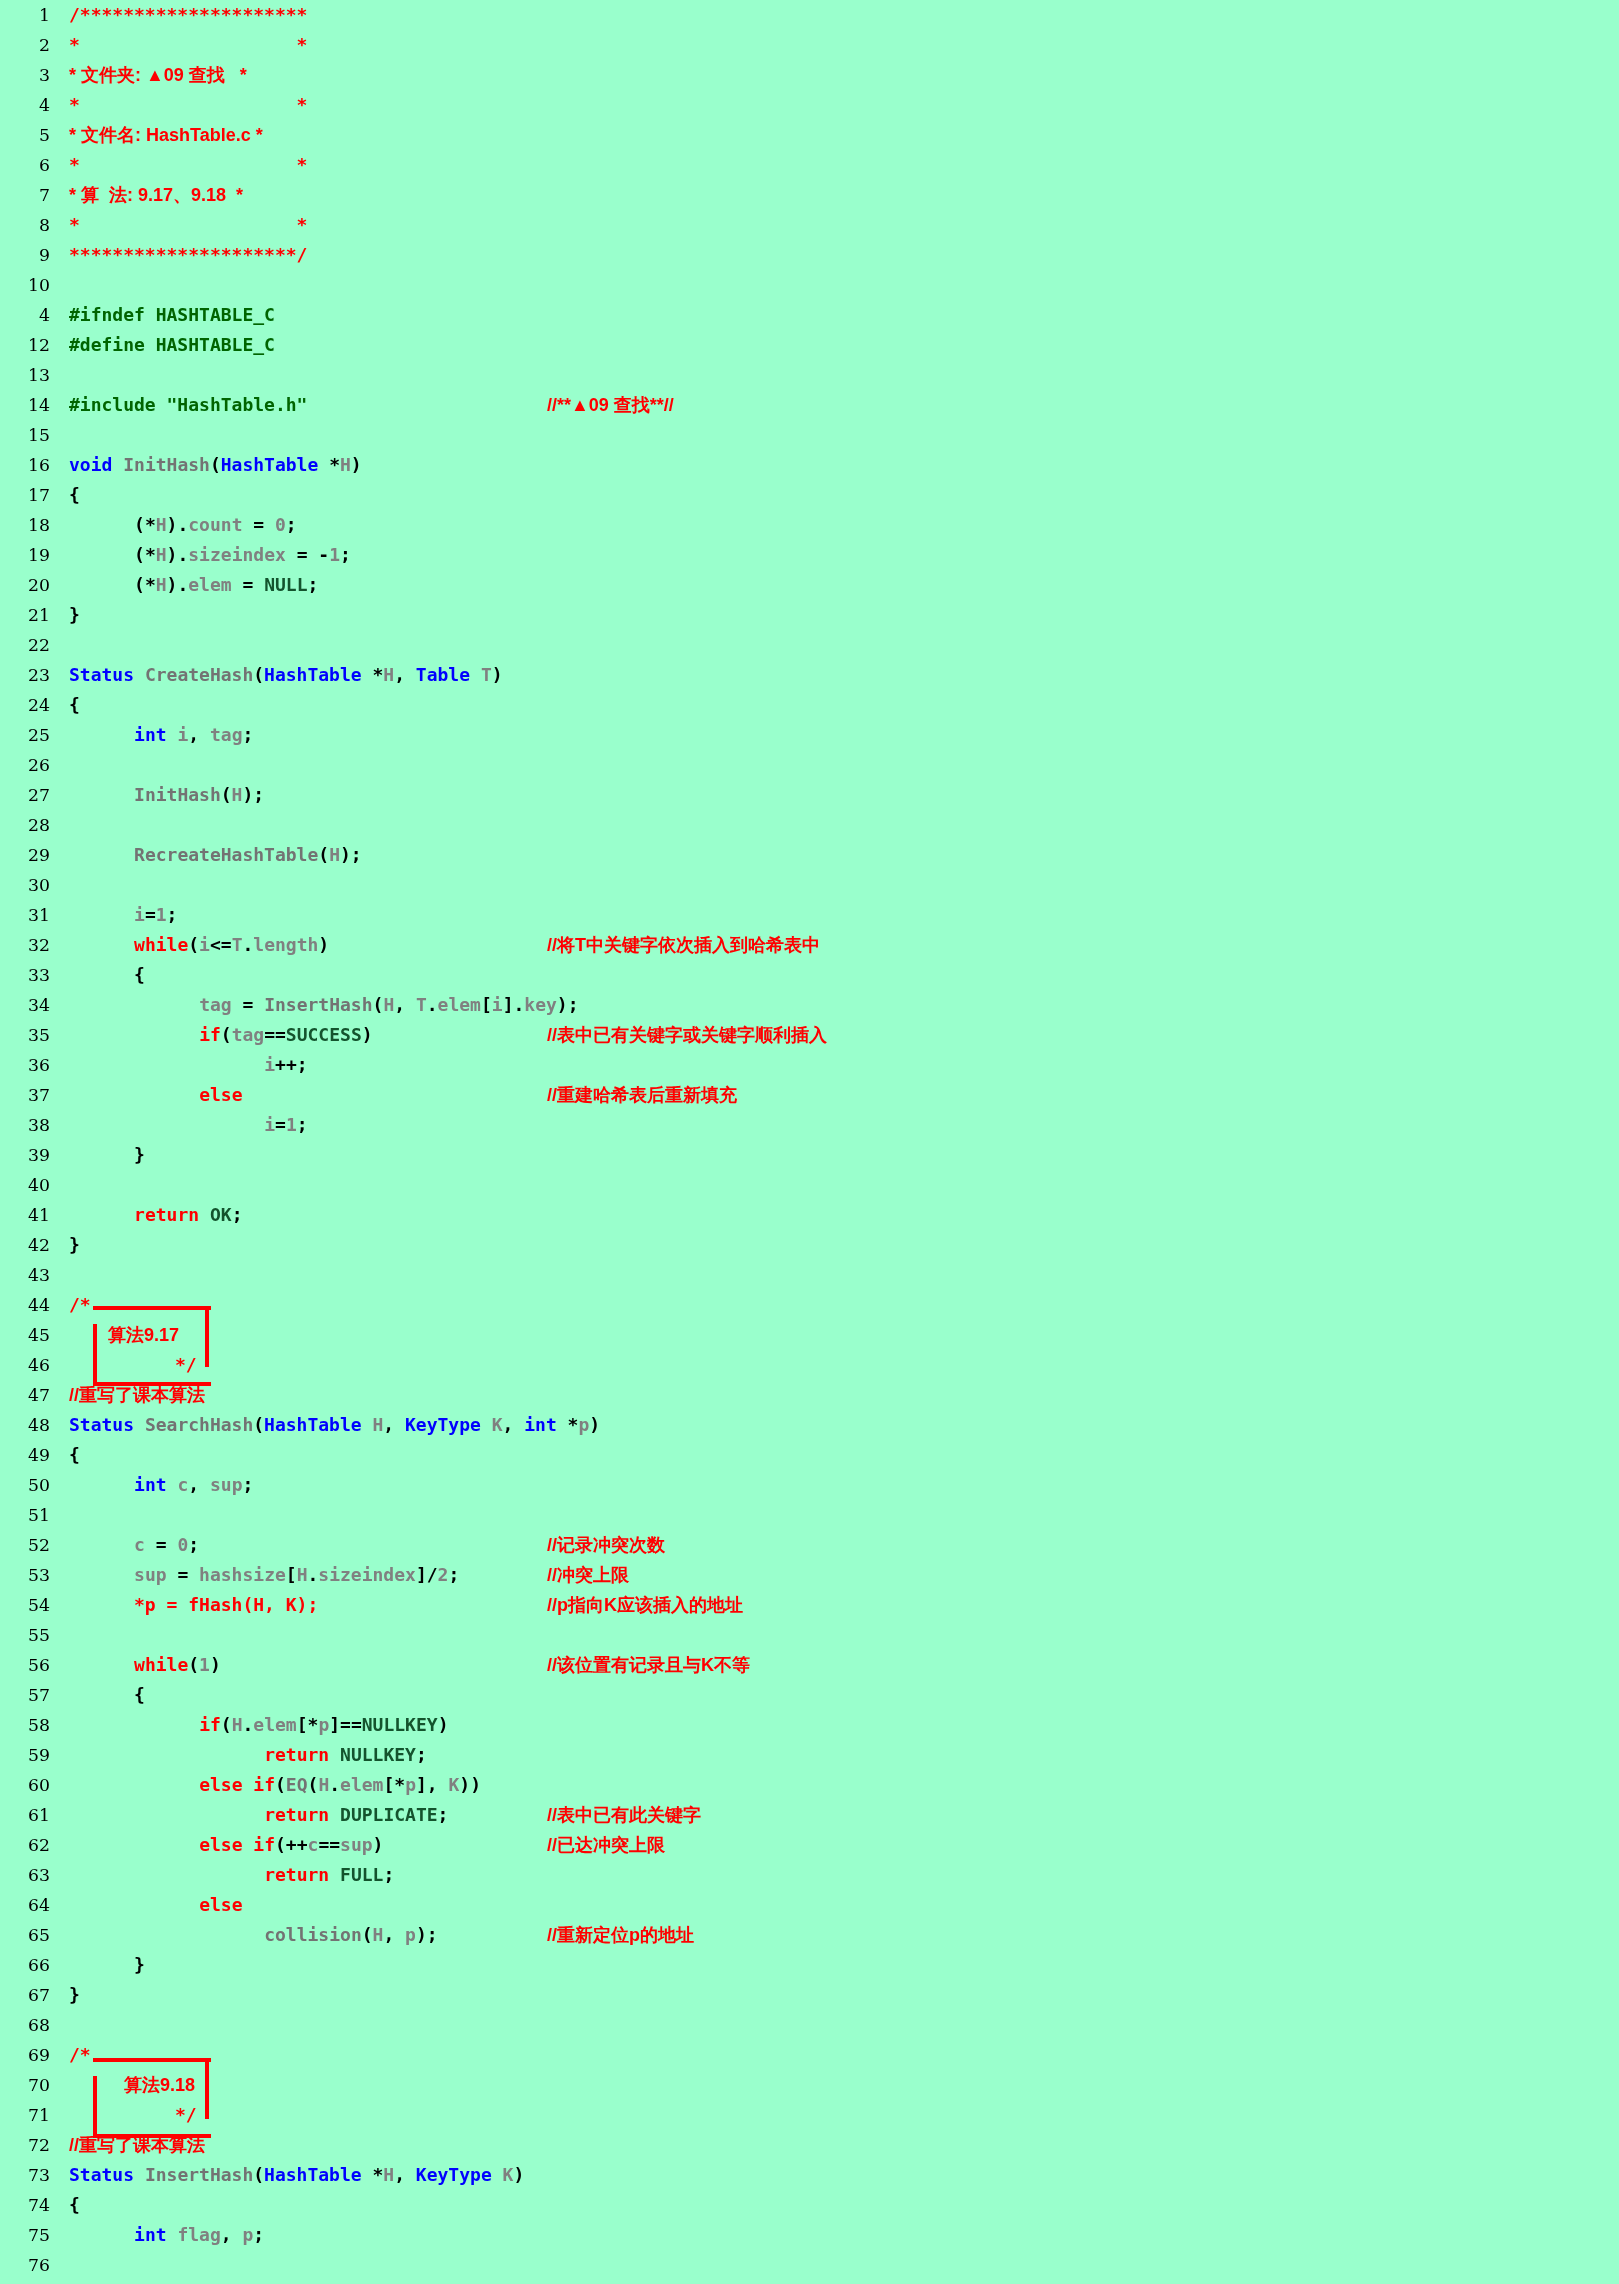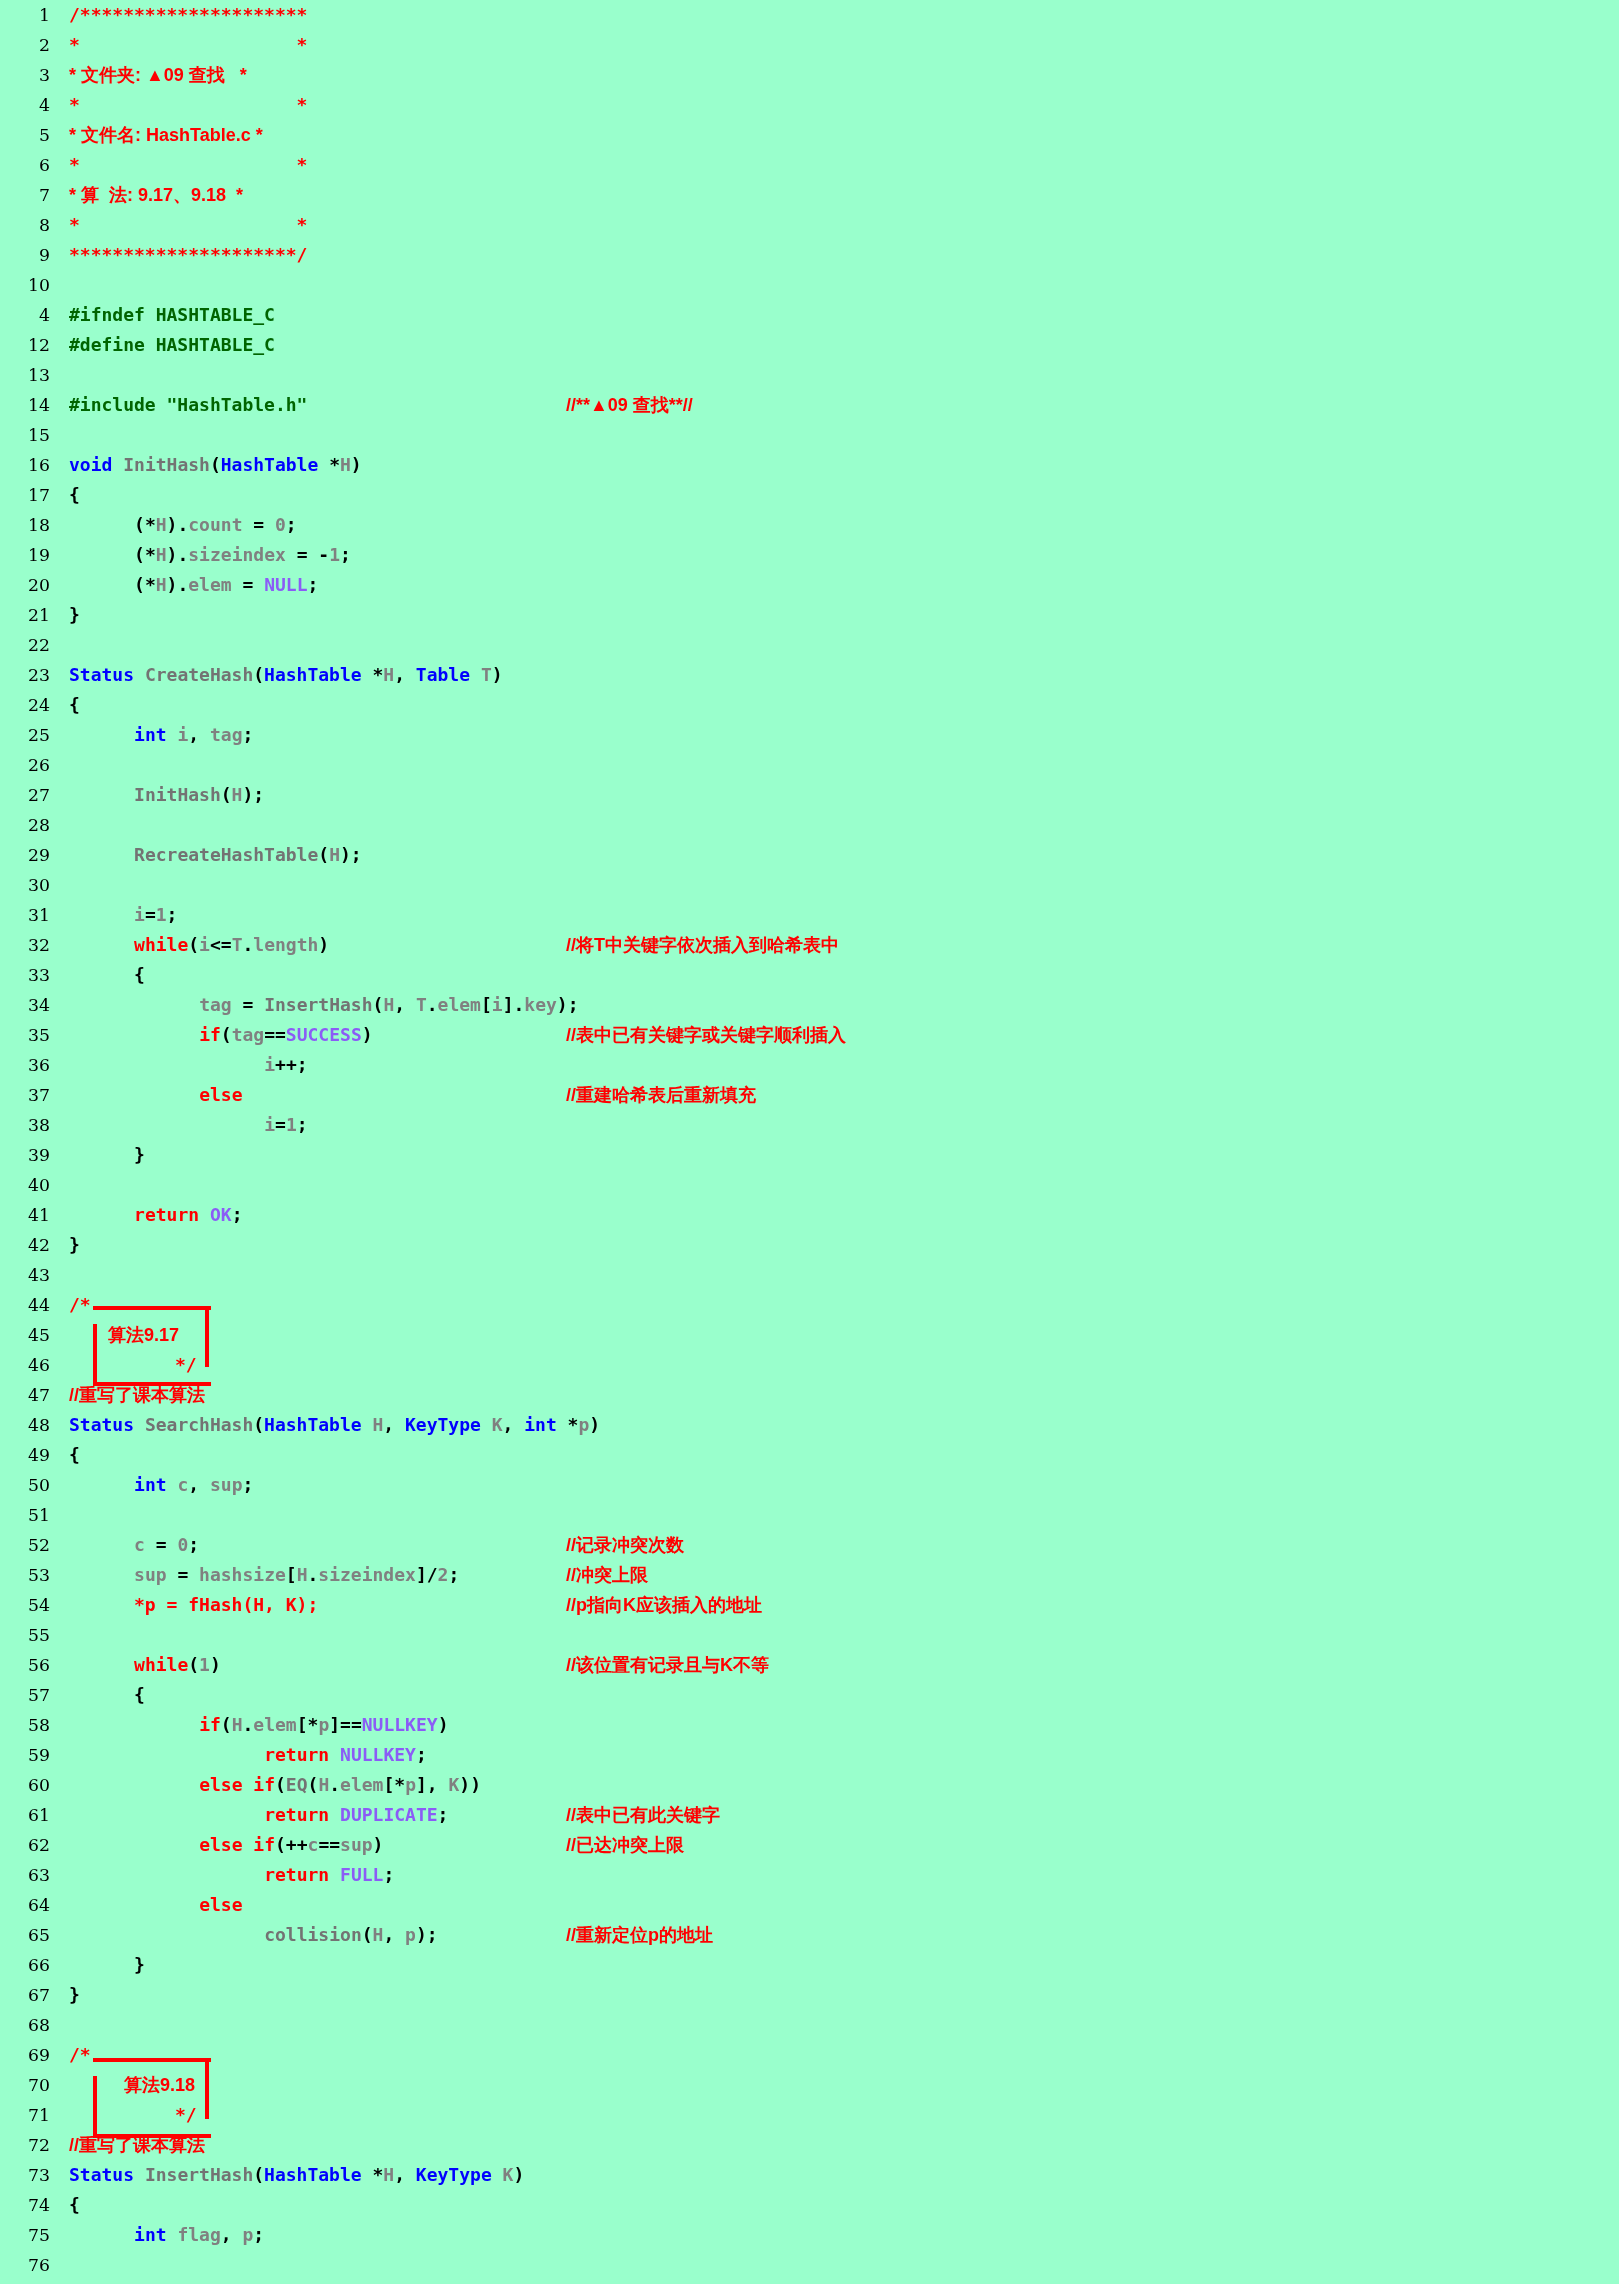--- a/index.html
+++ b/index.html
@@ -31,34 +31,34 @@
     position:absolute;
     left:69px;
     white-space:pre;
     font-family:"DejaVu Sans Mono","Liberation Mono",monospace;
     font-size:18px;
     font-weight:bold;
     color:#000000;
   }
   .cmt{
     position:absolute;
-    left:566px;
+    left:547px;
     white-space:pre;
     font-family:"DejaVu Sans Mono","Liberation Mono",monospace;
     font-size:18px;
     font-weight:bold;
     color:#ff0000;
   }
   
   .k   {color:#0000ff;}   
   .ctl {color:#ff0000;}   
   .fn  {color:#737373;}   
   .pre {color:#006400;}   
   .id  {color:#808080;}   
-  .cst {color:#8b5cf6;}   
+  .cst {color:#14532d;}   
   .rd  {color:#ff0000;}   
   .blk {color:#000000;}
 
   
   .boxwrap{position:absolute;left:69px;top:0;}
   .boxtop{
     position:absolute;
     left:23.5px;top:14px;
     width:118px;height:0;
     border-top:4.8px solid #ff0000;

